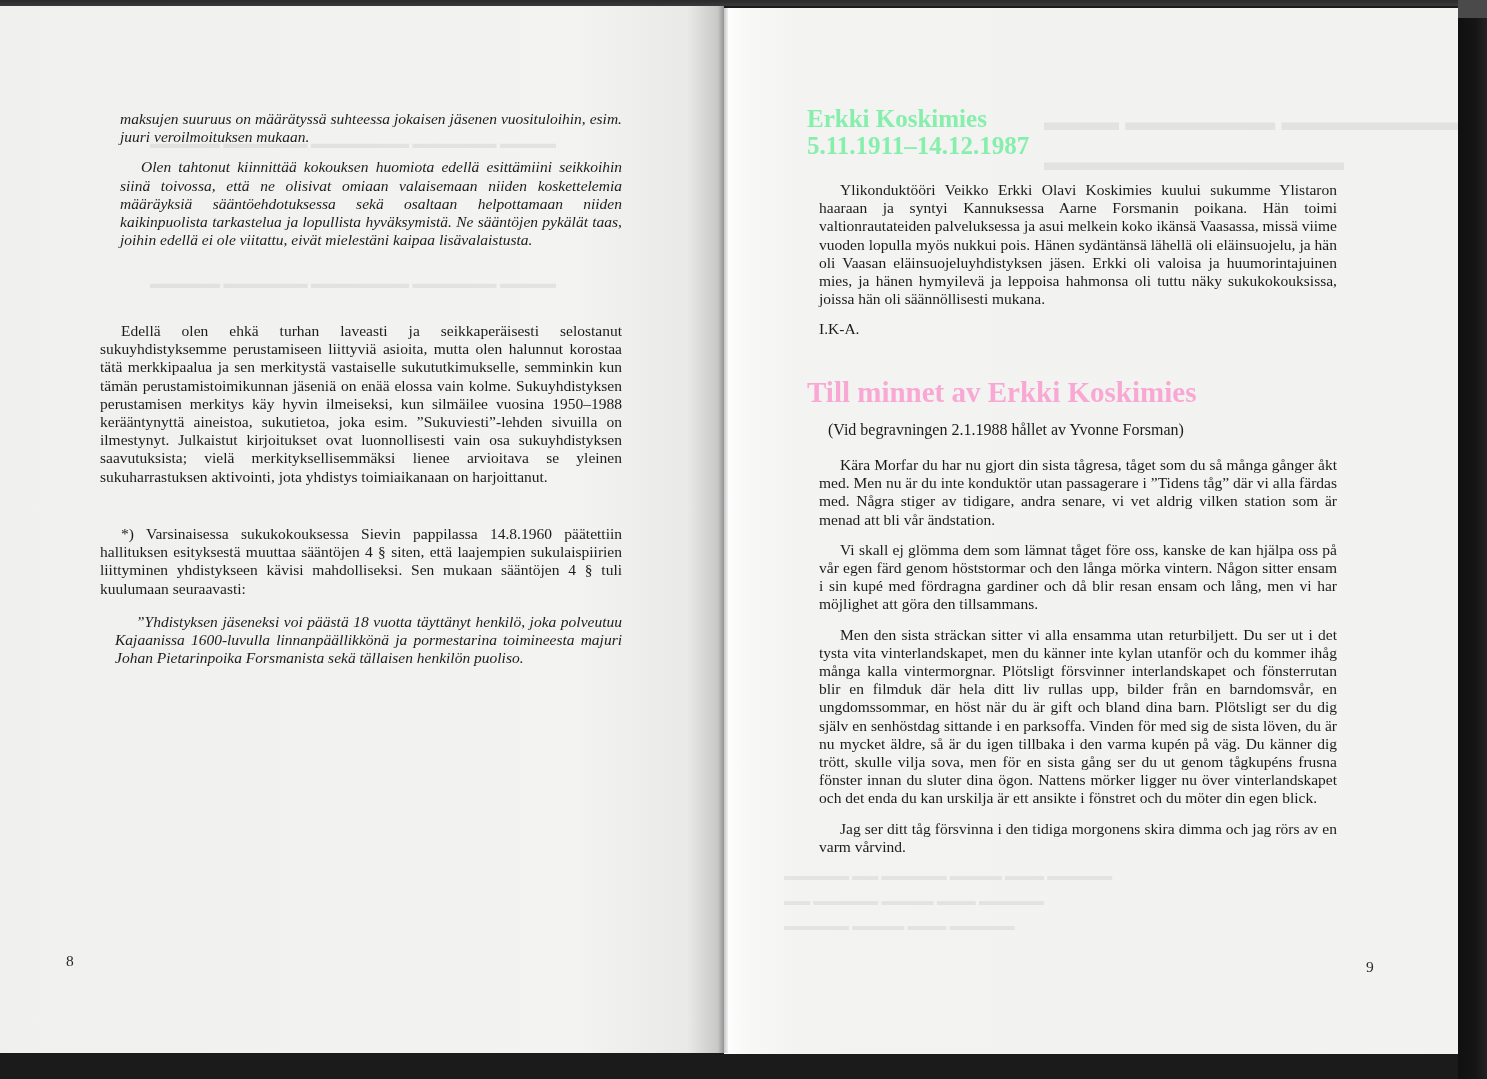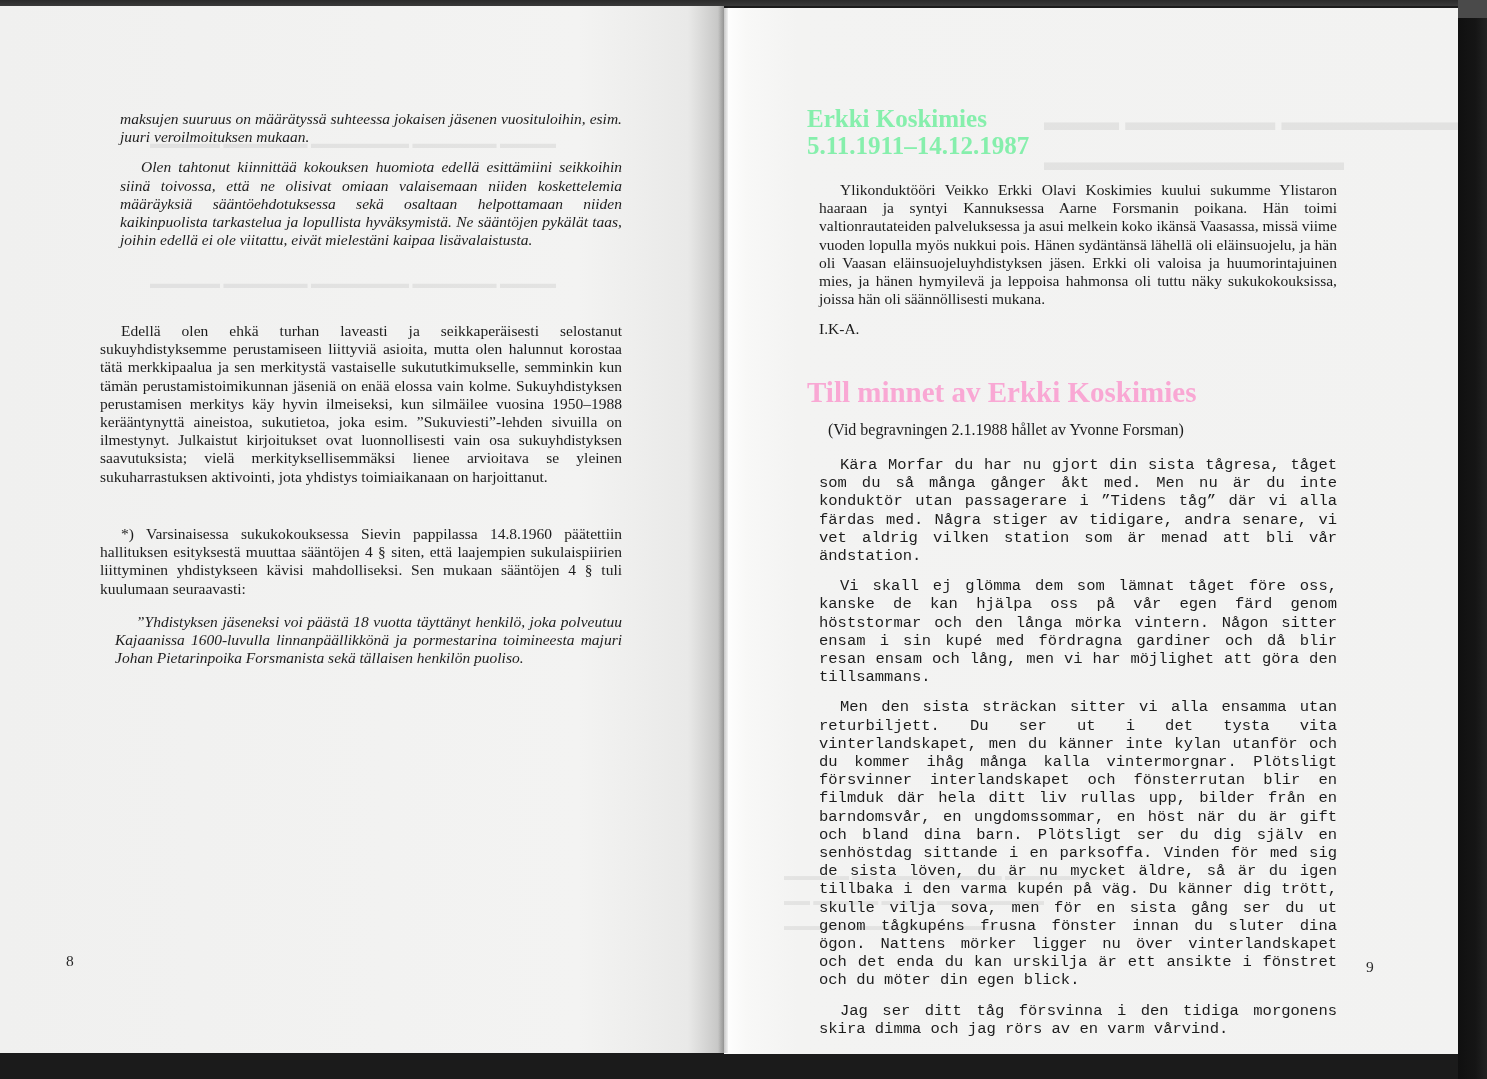--- a/index.html
+++ b/index.html
@@ -86,21 +86,21 @@
   .right-title2 {
     position: absolute; left: 807px; top: 377px;
     font-weight: bold; font-size: 29px; line-height: 30px;
     color: #f9a8d4;
   }
   .right-subtitle {
     position: absolute; left: 828px; top: 421px;
     font-size: 16px; line-height: 18px;
   }
   .right-body {
-    left: 807px; top: 444px; width: 542px; font-family: Liberation Mono, monospace;
+    left: 807px; top: 444px; width: 542px;
   }
 
   .page-number {
     position: absolute; font-size: 15.5px; color: #2a2a2a;
   }
   .pn-left { left: 66px; top: 952px; }
   .pn-right { left: 1366px; top: 958px; }
 
   .gutter-shadow {
     position: absolute; left: 718px; top: 6px; width: 10px; height: 1047px;

